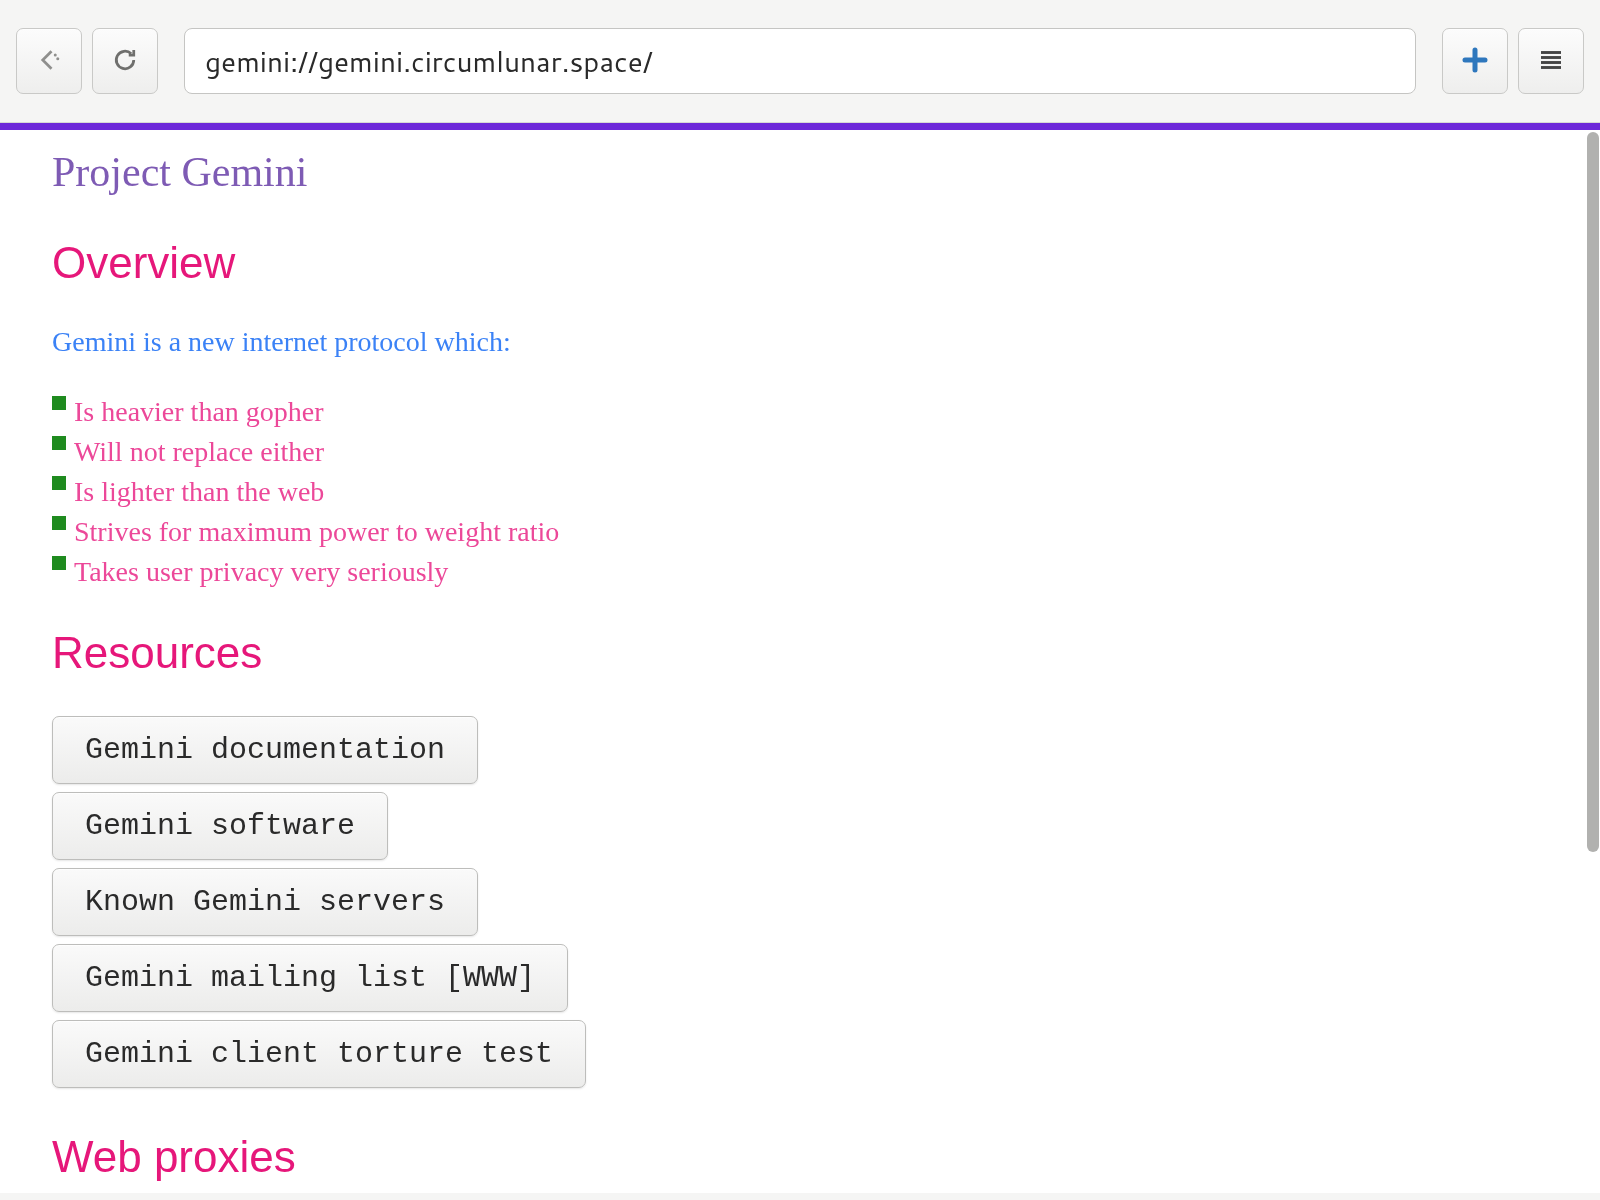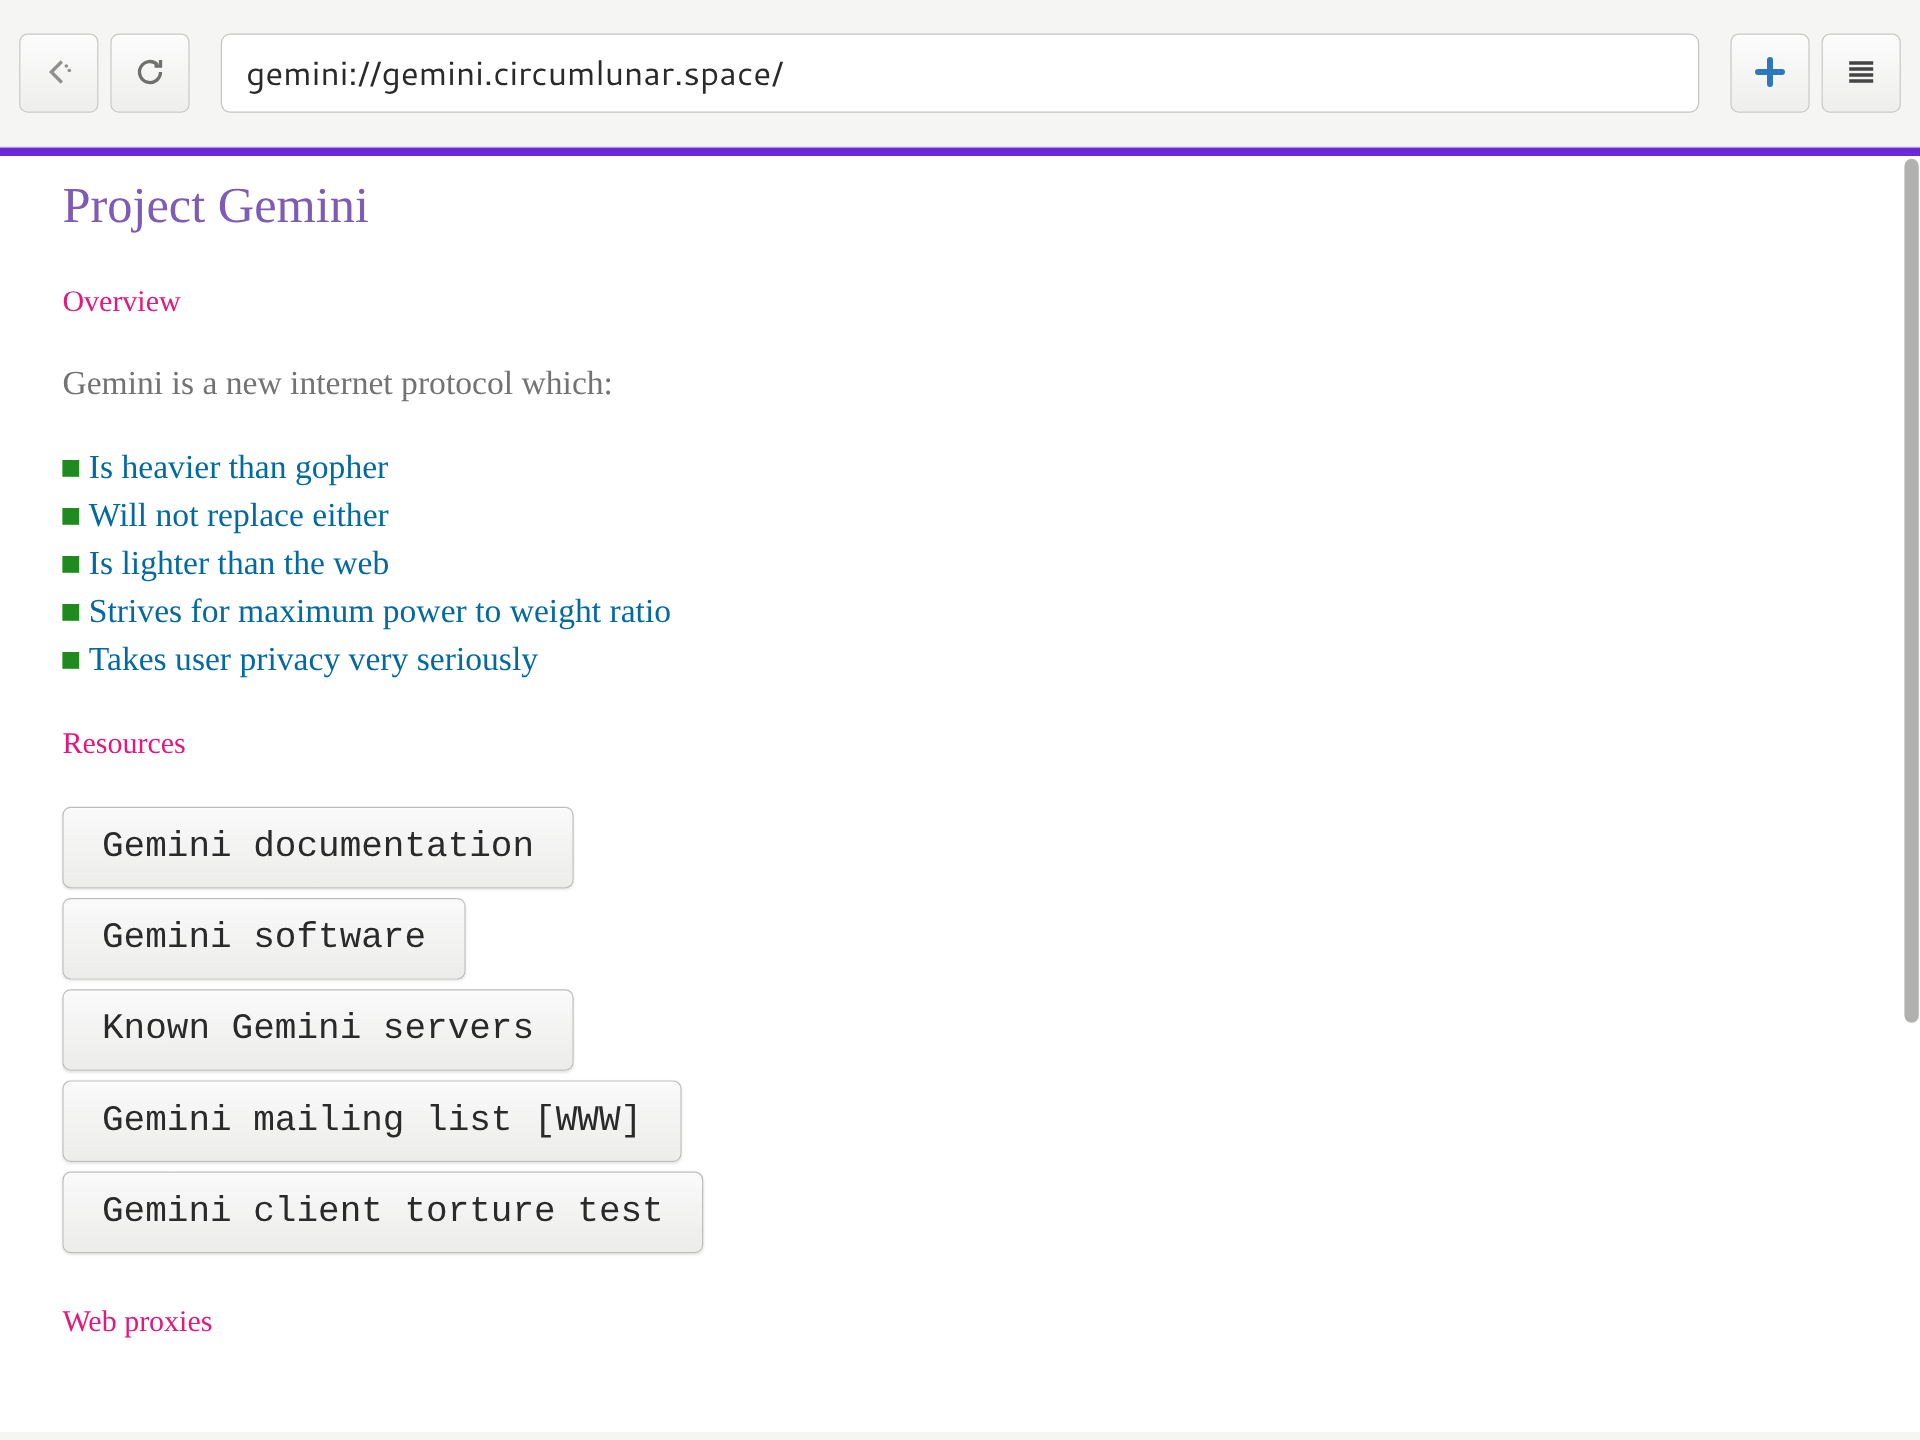--- a/index.html
+++ b/index.html
@@ -66,42 +66,41 @@
       padding: 18px 52px 40px 52px;
     }
     h1 {
       font-family: Georgia, serif;
       font-weight: normal;
       font-size: 42px;
       color: #7e5bb4;
       margin-bottom: 42px;
     }
     h2 {
-      font-family: Liberation Serif, serif;
+      font-family: Liberation Sans, sans-serif;
       font-weight: normal;
-      font-size: 25px;
+      font-size: 44px;
       color: #e6177a;
       margin-bottom: 38px;
     }
     .intro {
       font-family: Georgia, serif;
       font-size: 28px;
-      color: #737373;
+      color: #3b82f6;
       margin-bottom: 38px;
     }
     .bullet-list {
       margin-bottom: 40px;
     }
     .bullet-item {
       display: flex;
-      align-items: center;
       margin-bottom: 8px;
       font-family: Georgia, serif;
       font-size: 28px;
-      color: #0369a1;
+      color: #ec4899;
     }
     .bullet-square {
       width: 14px;
       height: 14px;
       background: #1f8b1f;
       margin-right: 8px;
       flex-shrink: 0;
     }
     .link-list {
       display: flex;

